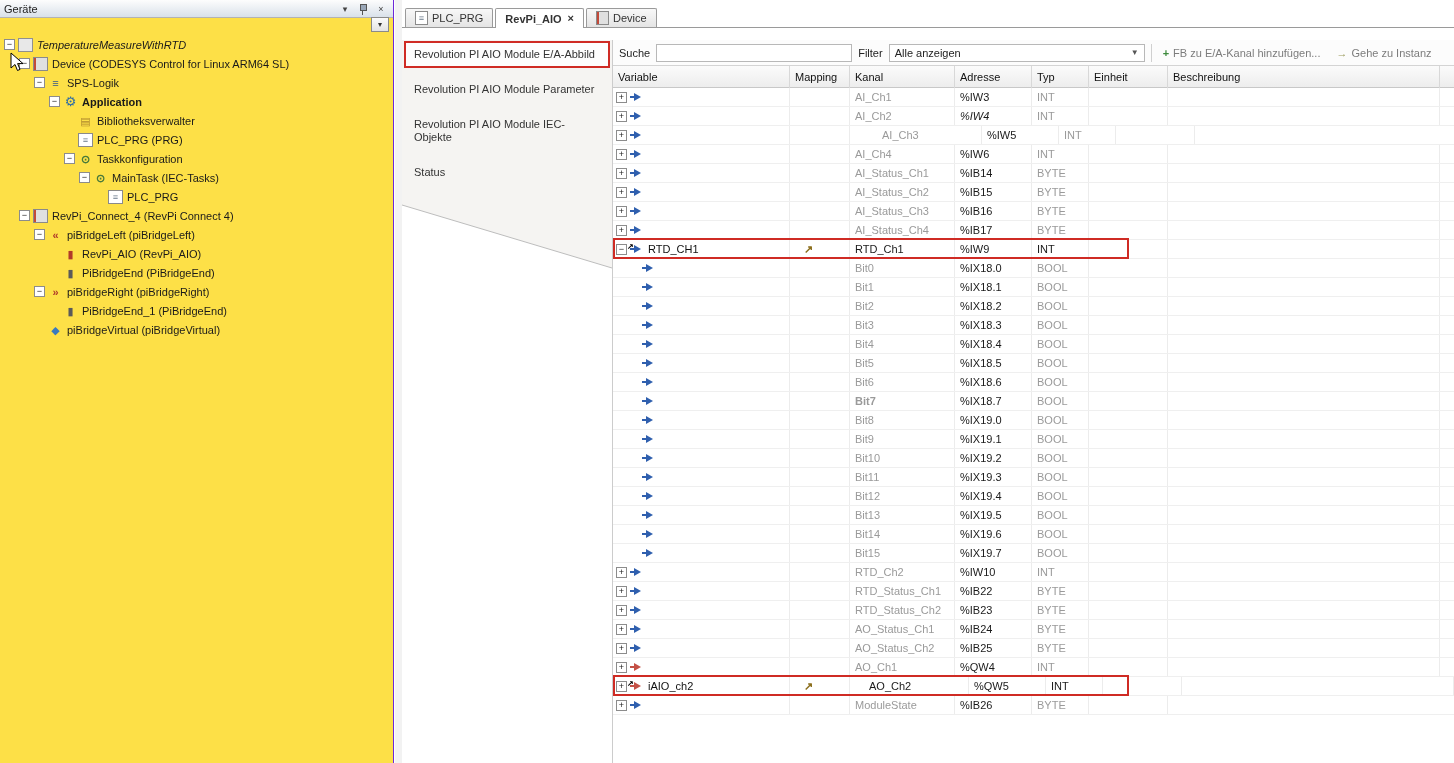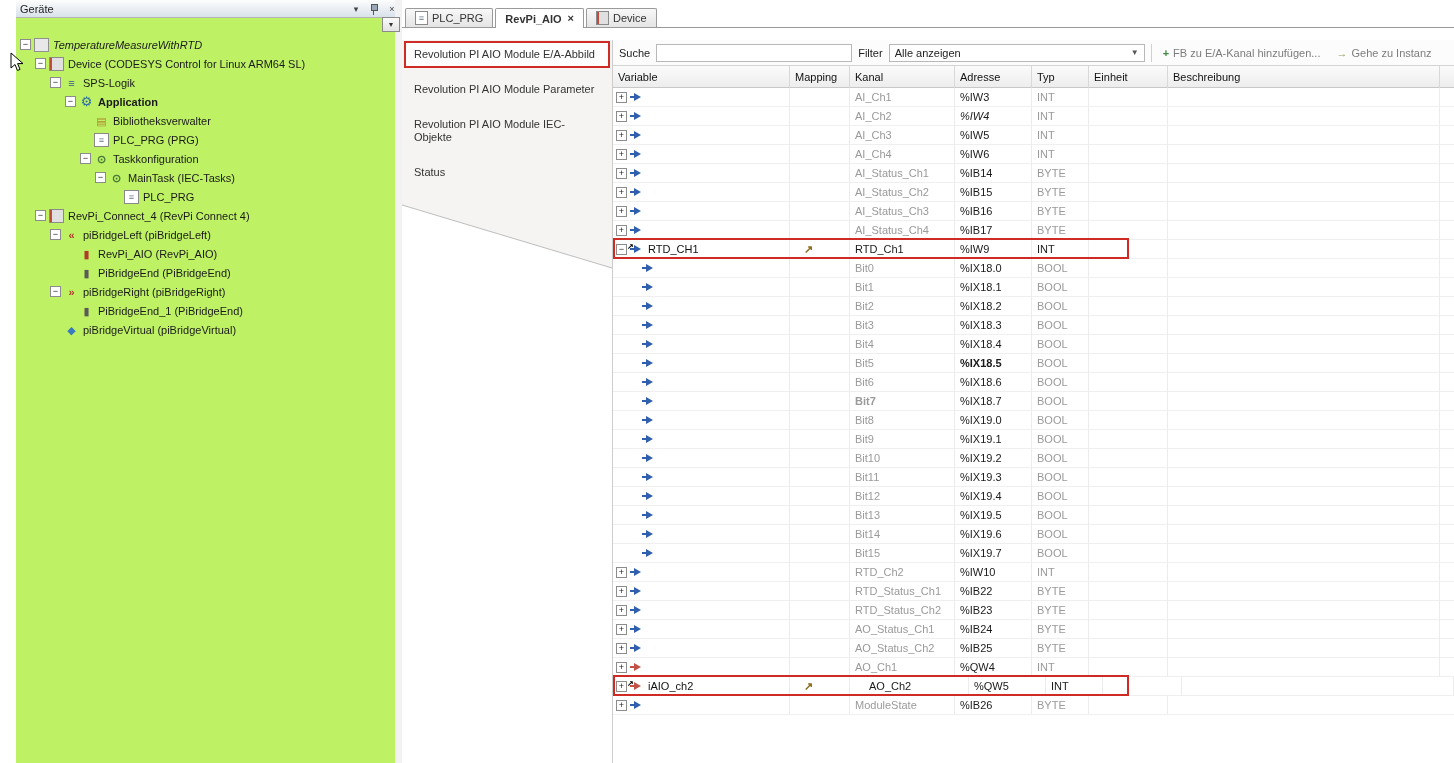--- a/index.html
+++ b/index.html
@@ -1,21 +1,21 @@
 <!DOCTYPE html>
 <html><head>
 <meta charset="utf-8">
 <style>
 *{box-sizing:border-box;margin:0;padding:0}
 html,body{width:1454px;height:763px;overflow:hidden;background:#fff;
   font-family:"Liberation Sans",sans-serif;font-size:11px;color:#1a1a1a}
 #stage{position:relative;width:1454px;height:763px;background:#fff}
 
 
-#devices-panel{position:absolute;left:16px;top:0;width:394px;height:763px;background:#bef264;border-right:6px solid #6d28d9}
+#devices-panel{position:absolute;left:0;top:0;width:394px;height:763px;background:#fde047;border-right:1px solid #6d28d9}
 #devices-header{height:18px;display:flex;align-items:center;padding:0 4px;
   background:linear-gradient(#fdfdfd,#d9e1ea);border-bottom:1px solid #b3b3b3}
 #devices-header .title{flex:1;color:#222}
 .hdr-btn{width:16px;height:14px;display:flex;align-items:center;justify-content:center;color:#444;font-size:9px;margin-left:2px;cursor:default}
 .pin-glyph{position:relative;width:10px;height:12px;display:inline-block}
 .pin-glyph::before{content:'';position:absolute;top:1px;left:2px;width:5px;height:5px;border:1px solid #555;background:#9aa7b8}
 .pin-glyph::after{content:'';position:absolute;top:8px;left:4px;width:1px;height:4px;background:#555}
 .tree-top-btn{position:absolute;top:17px;right:4px;width:18px;height:15px;border:1px solid #8a8a8a;
   background:linear-gradient(#fbfbfb,#e3e3e3);font-size:8px;color:#333;display:flex;align-items:center;justify-content:center;z-index:2}
 #tree{position:relative;padding-top:17px}
@@ -280,21 +280,21 @@
               <div class="cell" style="width: 79px;"></div>
               <div class="cell dim" style="width: 272px;"></div>
             </div>
             <div class="trow">
               <div class="cell varcell" style="width: 177px; padding-left: 3px;">
                 <span class="expander">+</span>
                 <span class="chicon in"></span>
                 <span class="vtext"></span>
               </div>
               <div class="cell mapcell" style="width: 60px;"></div>
-              <div class="cell dim" style="width: 105px;">AI_Ch3</div>
+              <div class="cell dim" style="width: 105px; margin-left: 27px;">AI_Ch3</div>
               <div class="cell" style="width: 77px;">%IW5</div>
               <div class="cell dim" style="width: 57px;">INT</div>
               <div class="cell" style="width: 79px;"></div>
               <div class="cell dim" style="width: 272px;"></div>
             </div>
             <div class="trow">
               <div class="cell varcell" style="width: 177px; padding-left: 3px;">
                 <span class="expander">+</span>
                 <span class="chicon in"></span>
                 <span class="vtext"></span>
@@ -436,21 +436,21 @@
               <div class="cell" style="width: 79px;"></div>
               <div class="cell dim" style="width: 272px;"></div>
             </div>
             <div class="trow">
               <div class="cell varcell" style="width: 177px; padding-left: 29px;">
                 <span class="chicon in"></span>
                 <span class="vtext"></span>
               </div>
               <div class="cell mapcell" style="width: 60px;"></div>
               <div class="cell dim" style="width: 105px;">Bit5</div>
-              <div class="cell" style="width: 77px; font-weight: bold;">%IX18.5</div>
+              <div class="cell" style="width: 77px;">%IX18.5</div>
               <div class="cell dim" style="width: 57px;">BOOL</div>
               <div class="cell" style="width: 79px;"></div>
               <div class="cell dim" style="width: 272px;"></div>
             </div>
             <div class="trow">
               <div class="cell varcell" style="width: 177px; padding-left: 29px;">
                 <span class="chicon in"></span>
                 <span class="vtext"></span>
               </div>
               <div class="cell mapcell" style="width: 60px;"></div>

